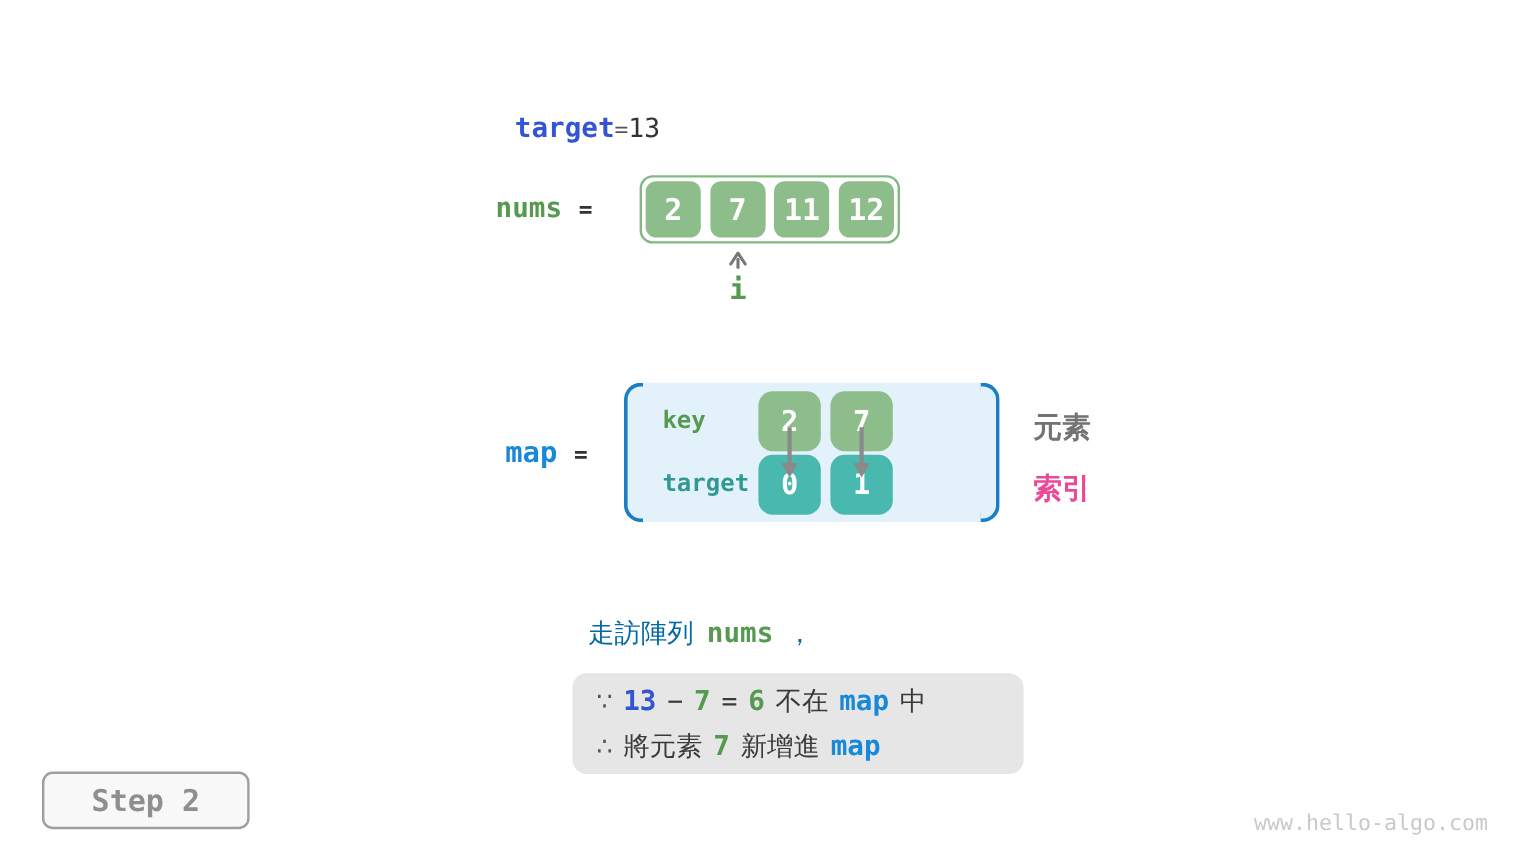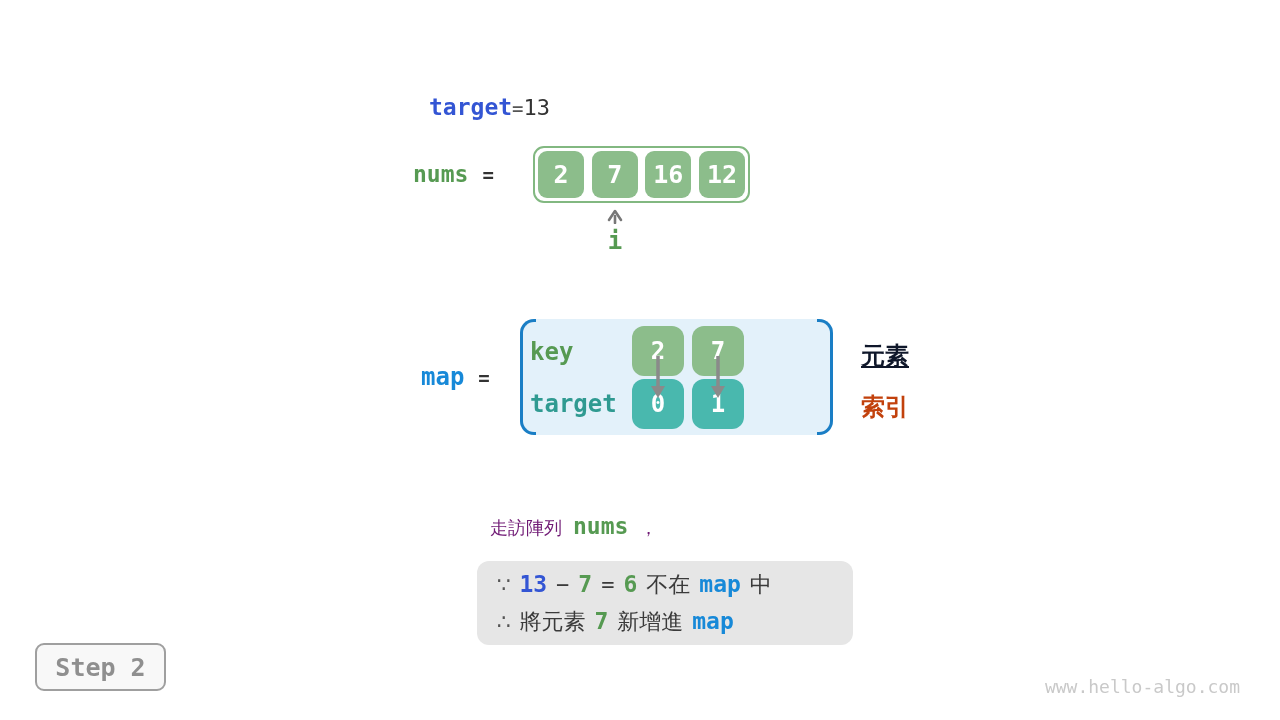--- a/index.html
+++ b/index.html
@@ -35,54 +35,54 @@
   
   .map-label-row{left:421px;top:363px;gap:14px;}
   .map-name{color:#1789d8;font-weight:bold;font-size:24px;}
 
   .map-box{position:absolute;left:520px;top:319px;width:313px;height:116px;
            background:#e3f1fa;border-radius:14px;}
   .bracket{position:absolute;top:0;bottom:0;width:16px;box-sizing:border-box;
            border:3px solid #1a7ec5;}
   .bracket-left{left:0;border-right:none;border-radius:14px 0 0 14px;}
   .bracket-right{right:0;border-left:none;border-radius:0 14px 14px 0;}
-  .map-row-label{position:absolute;left:10px;font-weight:bold;font-size:24px;}
+  .map-row-label{position:absolute;left:32px;font-weight:bold;font-size:20px;}
   .key-label{top:19px;color:#569a52;}
   .value-label{top:71px;color:#2f9a91;}
   .map-cell{position:absolute;width:52px;height:50px;border-radius:12px;
             display:flex;align-items:center;justify-content:center;
             color:#fff;font-weight:bold;font-size:24px;}
   .key-cell{top:7px;background:#8cbd8b;}
   .value-cell{top:60px;background:#49b8ae;}
   .cell-col1{left:112px;}
   .cell-col2{left:172px;}
   .map-arrows{position:absolute;left:0;top:0;pointer-events:none;}
 
   .side-label{position:absolute;left:861px;font-weight:bold;font-size:24px;}
-  .side-element{top:340px;color:#0f172a;text-decoration:underline;}
-  .side-index{top:391px;color:#c2410c;}
+  .side-element{top:340px;color:#737373;}
+  .side-index{top:391px;color:#ec4899;}
 
   
   .caption-row{left:490px;top:513px;gap:11px;}
-  .caption-text{color:#701a75;font-size:18px;}
+  .caption-text{color:#0369a1;font-size:22px;}
   .caption-code{color:#569a52;font-weight:bold;font-size:23px;}
 
   
   .note-box{position:absolute;left:477px;top:561px;width:376px;height:84px;
             box-sizing:border-box;background:#e6e6e6;border-radius:12px;
             padding:9px 0 0 20px;}
   .note-line{display:flex;align-items:baseline;gap:9px;height:37px;font-size:22px;}
   .seg-sym{color:#555;font-size:21px;}
   .seg-blue{color:#3355d4;font-weight:bold;font-size:23px;}
   .seg-green{color:#569a52;font-weight:bold;font-size:23px;}
   .seg-lblue{color:#1789d8;font-weight:bold;font-size:23px;}
   .seg-dark{color:#3a3a3a;}
 
   
-  .step-box{position:absolute;left:35px;top:643px;width:131px;height:48px;
+  .step-box{position:absolute;left:35px;top:643px;width:173px;height:48px;
             box-sizing:border-box;background:#f8f8f8;border:2px solid #9f9f9f;
             border-radius:9px;display:flex;align-items:center;justify-content:center;
             color:#8f8f8f;font-weight:bold;font-size:25px;}
 
   .watermark{position:absolute;right:40px;top:676px;color:#c9c9c9;font-size:18px;}
 </style>
 </head>
 <body>
 
 <div class="stage">
@@ -94,21 +94,21 @@
   </div>
 
   <div class="row nums-label-row">
     <span class="nums-name mono">nums</span>
     <span class="op-bold mono">=</span>
   </div>
 
   <div class="array-box">
     <div class="array-cell">2</div>
     <div class="array-cell">7</div>
-    <div class="array-cell">16</div>
+    <div class="array-cell">11</div>
     <div class="array-cell">12</div>
   </div>
 
   <div class="pointer-wrap">
     <svg width="20" height="16" viewBox="0 0 20 16">
       <path d="M4 12 L10 3 L16 12" fill="none" stroke="#777" stroke-width="2.6" stroke-linecap="round" stroke-linejoin="round"></path>
       <line x1="10" y1="8" x2="10" y2="15" stroke="#777" stroke-width="2.6" stroke-linecap="round"></line>
     </svg>
     <span class="pointer-label mono">i</span>
   </div>

